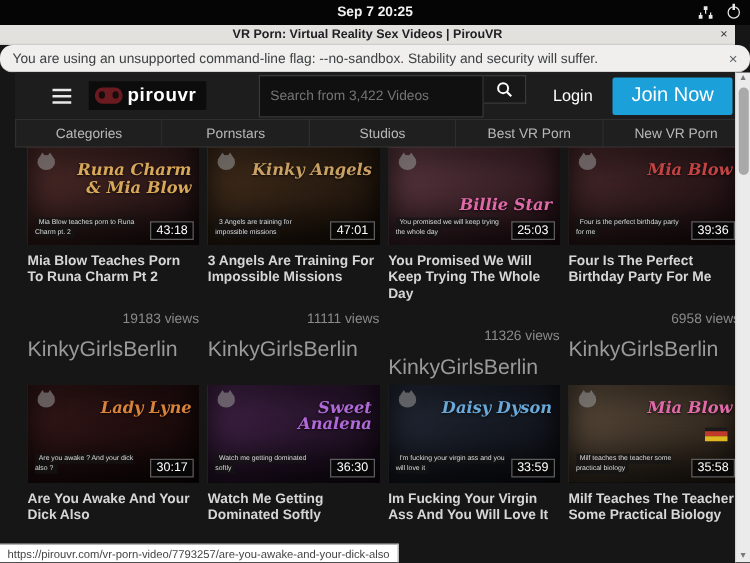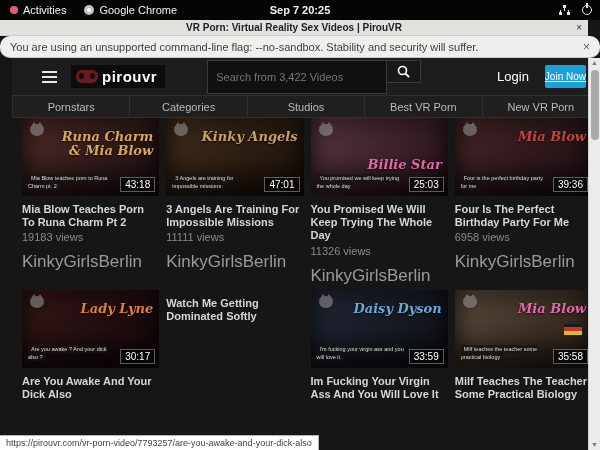--- a/index.html
+++ b/index.html
@@ -43,21 +43,21 @@
   .goggles { width:22px; height:13px; background:#6b1b20; border-radius:6px; position:relative; }
   .goggles::before, .goggles::after { content:""; position:absolute; top:3px; width:5px; height:6px; border-radius:50%; background:#160c0c; }
   .goggles::before { left:3px; } .goggles::after { right:3px; }
   .logo-text { color:#fff; font-weight:bold; font-size:15px; letter-spacing:.5px; }
   .searchwrap { display:flex; margin-left:42px; }
   .search-input { width:180px; height:34px; background:#101010; border:1px solid #3a3a3a; color:#9a9a9a; font-size:11px;
                   padding:4px 8px; outline:none; font-family:"Liberation Sans",sans-serif; }
   .search-btn { width:34px; height:23px; background:#181818; border:1px solid #3a3a3a; border-left:none; display:flex;
                 align-items:center; justify-content:center; cursor:pointer; }
   .login { margin-left:auto; color:#fff; font-size:13px; cursor:pointer; margin-right:16px; }
-  .join-btn { color:#fff; font-size:10px; border:none; padding:6px 0; border-radius:2px; cursor:pointer; font-family:"Liberation Sans",sans-serif;text-decoration:underline; }
+  .join-btn { color:#fff; font-size:16px; border:none; padding:6px 15px; border-radius:2px; cursor:pointer; font-family:"Liberation Sans",sans-serif; }
 
   .mainnav { height:23px; background:#191919; display:flex; }
   .mainnav .nav-item { flex:1; background:#1f1f1f; border:1px solid #2f2f2f; border-left:none; color:#b9b9b9; font-size:11px;
                        display:flex; align-items:center; justify-content:center; cursor:pointer; }
   .mainnav .nav-item:first-child { border-left:1px solid #2f2f2f; }
 
   .pagehead { display:flex; align-items:center; padding:17px 16px 13px 25px; }
   .pagehead h1 { color:#e8e8e8; font-size:23px; font-weight:normal; letter-spacing:.5px; }
   .orderby { margin-left:auto; font-size:11px; color:#fff; font-weight:bold; }
   .orderby a { color:#fff; text-decoration:underline; cursor:pointer; }
@@ -71,50 +71,40 @@
   .cat-mark::before { left:0; } .cat-mark::after { right:2px; }
   .ov-name { position:absolute; top:12px; right:6px; width:70%; text-align:right; font-family:"DejaVu Serif", serif;
              font-style:italic; font-weight:bold; font-size:13px; line-height:1.05; text-shadow:0 1px 2px rgba(0,0,0,.8); }
   .ov-cap { position:absolute; bottom:6px; left:6px; right:44px; font-size:5.5px; color:#ddd; line-height:1.5; }
   .ov-cap span { background:rgba(20,20,20,.7); padding:1px 3px; }
   .duration { position:absolute; bottom:4px; right:4px; background:rgba(8,8,8,.8); border:1px solid rgba(255,255,255,.35);
               color:#fff; font-size:10px; padding:1px 4px; }
   .flag-de { position:absolute; top:34px; right:10px; width:18px; height:11px; display:none; }
   .flag-de i { display:block; height:33.3%; } .flag-de i:nth-child(1){background:#1a1a1a;} .flag-de i:nth-child(2){background:#c0392b;} .flag-de i:nth-child(3){background:#e0b81f;}
   .vtitle { margin-top:7px; color:#d6d6d6; font-size:11px; font-weight:bold; line-height:1.2; min-height:26px; }
-  .vviews { margin-top:2px; color:#8a8a8a; font-size:11px; }
+  .vviews { margin-top:20px; color:#8a8a8a; font-size:11px;text-align:right; }
   .vstudio { margin-top:9px; color:#9a9a9a; font-size:17px; }
 
   
   .scrollbar { position:absolute; top:58px; right:0; width:12px; height:392px; background:#ebebeb; border-left:1px solid #d5d5d5;
                display:flex; flex-direction:column; align-items:center; }
   .sb-arrow { color:#7a7a7a; font-size:7px; line-height:10px; height:10px; cursor:pointer; }
   .sb-thumb { width:8px; height:70px; background:#a9a9a9; border-radius:4px; margin-top:2px; cursor:grab; }
   .sb-spacer { flex:1; }
 
   
   .statusbar { position:absolute; left:0; bottom:0; background:#fff; border:1px solid #b5b5b5; border-left:none; border-bottom:none;
                color:#444; font-size:9px; padding:2px 6px; max-width:420px; white-space:nowrap; }
 </style>
 </head>
 <body>
 
 <div id="stage">
 
   <div class="sysbar">
-    <div class="left">
-      <div class="sys-item">
-        <span class="act-dot"></span>
-        <span>Activities</span>
-      </div>
-      <div class="sys-item">
-        <span class="chrome-ico"></span>
-        <span>Google Chrome</span>
-      </div>
-    </div>
     <div class="clock">Sep 7 20:25</div>
     <div class="right">
       <span class="net-ico">
           <i></i>
           <i></i>
           <i></i>
         </span>
       <span class="pwr-ico"></span>
     </div>
   </div>
@@ -148,22 +138,22 @@
             <circle cx="5.5" cy="5.5" r="4" fill="none" stroke="#fff" stroke-width="1.6"></circle>
             <line x1="8.6" y1="8.6" x2="12" y2="12" stroke="#fff" stroke-width="1.8"></line>
           </svg>
         </div>
       </div>
       <span class="login">Login</span>
       <button class="join-btn" id="join-btn" style="background: rgb(27, 160, 218);">Join Now</button>
     </div>
 
     <div class="mainnav" id="mainnav">
+        <div class="nav-item">Categories</div>
         <div class="nav-item">Pornstars</div>
-        <div class="nav-item">Categories</div>
         <div class="nav-item">Studios</div>
         <div class="nav-item">Best VR Porn</div>
         <div class="nav-item">New VR Porn</div>
       </div>
 
 
     <div class="grid" id="video-grid">
   <div class="card">
     <div class="thumb" style="background: linear-gradient(135deg, rgb(79, 45, 42) 0%, rgb(28, 14, 16) 100%);">
       <div class="cat-mark">
@@ -233,20 +223,29 @@
       <div class="ov-cap"><span>Are you awake ? And your dick also ?</span></div>
 
       <div class="duration">30:17</div>
     </div>
     <div class="vtitle">Are You Awake And Your Dick Also</div>
 
     <div class="vstudio"></div>
   </div>
 
   <div class="card">
+    <div class="thumb" style="background: linear-gradient(135deg, rgb(68, 36, 74) 0%, rgb(21, 10, 24) 100%);">
+      <div class="cat-mark">
+              <div class="head"></div>
+            </div>
+      <div class="ov-name" style="color: rgb(176, 106, 216);">Sweet Analena</div>
+      <div class="ov-cap"><span>Watch me getting dominated softly</span></div>
+
+      <div class="duration">36:30</div>
+    </div>
     <div class="vtitle">Watch Me Getting Dominated Softly</div>
 
     <div class="vstudio"></div>
   </div>
 
   <div class="card">
     <div class="thumb" style="background: linear-gradient(135deg, rgb(36, 42, 56) 0%, rgb(13, 15, 21) 100%);">
       <div class="cat-mark">
               <div class="head"></div>
             </div>

